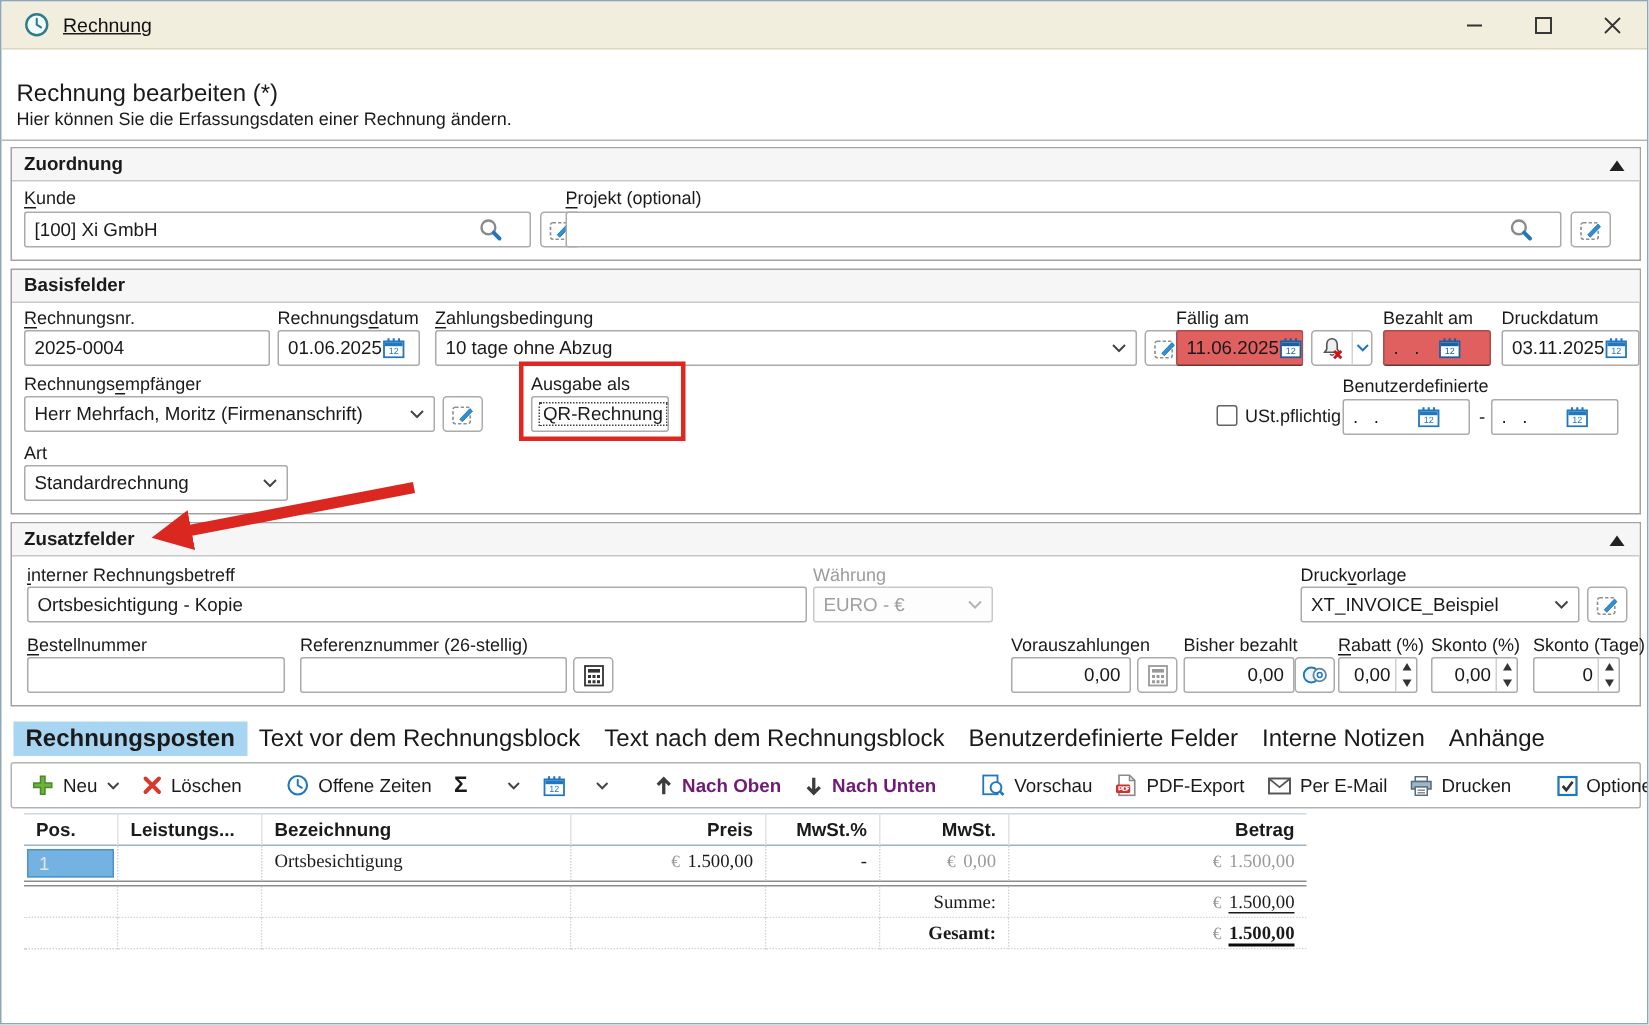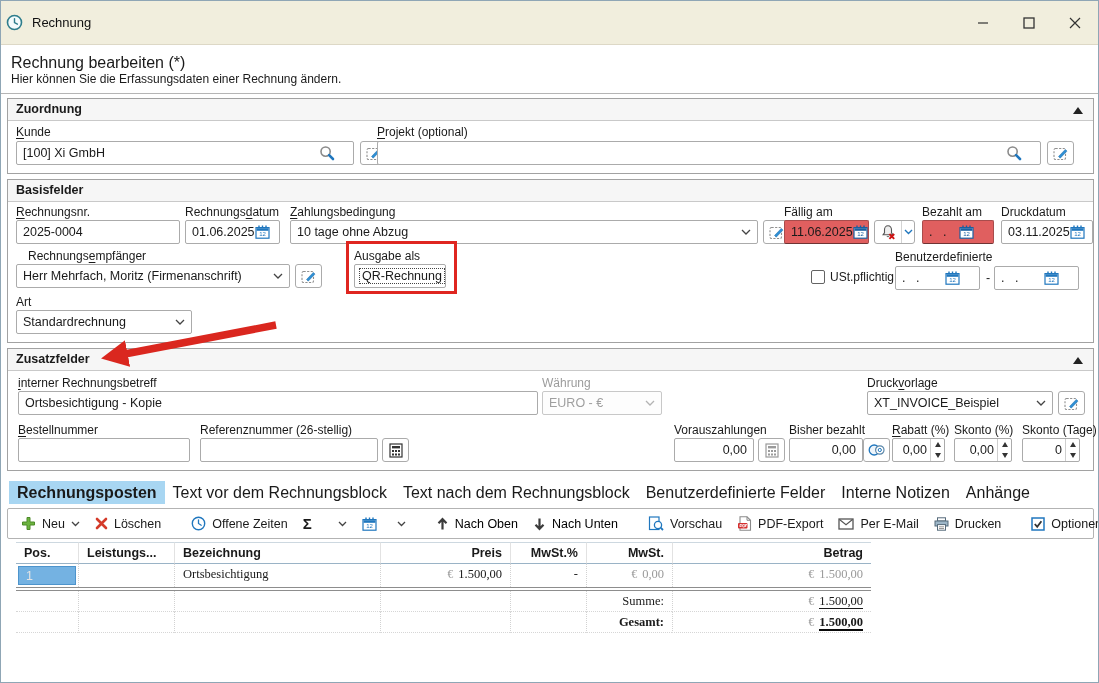--- a/index.html
+++ b/index.html
@@ -3,23 +3,23 @@
 <meta charset="utf-8">
 <style>
   * { box-sizing: border-box; margin: 0; padding: 0; }
   html,body { background:#d8d8d8; }
   .window {
     position: relative; width: 1099px; height: 683px;
     background: #fff; border: 1px solid #8fa6b5; overflow: hidden;
     font-family: "Liberation Sans", sans-serif; font-size: 12px; color: #1a1a1a;
   }
   
-  .titlebar { position:absolute; top:0; left:0; right:0; height:44px;
+  .titlebar { position:absolute; top:0; left:0; right:0; height:32px;
     background: var(--titlebar-bg); border-bottom:1px solid #ddd8c6;
-    display:flex; align-items:center; padding-left:5px; }
+    display:flex; align-items:center; padding-left:15px;text-decoration:underline; }
   .titlebar-title { margin-left:9px; font-size:13px; color:#111; }
   .win-controls { margin-left:auto; display:flex; height:100%; }
   .win-btn { width:46px; height:100%; display:flex; align-items:center; justify-content:center; }
   
   .ph-title { position:absolute; left:10px; top:53px; font-size:16px; font-weight:normal; }
   .ph-sub { position:absolute; left:10px; top:71px; font-size:12px; }
   .ph-meta { position:absolute; right:11px; top:46px; text-align:right;
     color:var(--muted); font-size:11.5px; line-height:20px; }
   .hdr-divider { position:absolute; top:92px; left:0; width:100%; border-top:1px solid #b5b5b5; }
   
@@ -60,21 +60,21 @@
   
   .tabs { position:absolute; top:480px; left:8px; display:flex; font-size:16px; }
   .tab { height:23px; line-height:23px; padding:0 8px; white-space:nowrap; }
   .tab.active { background:var(--tab-active-bg); font-weight:bold; }
   
   .toolbar { position:absolute; top:507px; left:6px; width:1087px; height:31px;
     border:1px solid #b3b3b3; border-radius:2px; display:flex; align-items:center;
     padding:0 10px; gap:9px; font-size:12.5px; background:#fff; }
   .tb-item { display:flex; align-items:center; gap:6px; padding:0 3px; white-space:nowrap; }
   .tb-sep { width:1px; height:22px; background:#c4c4c4; margin:0 3px; }
-  .tb-disabled { color:#000000; }
+  .tb-disabled { color:#701a75;font-weight:bold; }
   .sigma { font-size:15px; font-weight:bold; }
   
   .items-table { position:absolute; top:541px; left:15px; width:855px; font-size:12.5px; }
   .tr { display:grid; grid-template-columns:62px 96px 206px 130px 76px 86px 199px; }
   .cell { padding:3px 8px; overflow:hidden; white-space:nowrap; }
   .th { font-weight:bold; border-top:1px solid #cdd8e0; border-bottom:1px solid #9ab3c6; }
   .th + .th { border-left:1px solid #e2e2e2; }
   .td { height:23px; }
   .td + .td { border-left:1px dotted #d2d2d2;font-family:Liberation Serif, serif; }
   .r { text-align:right; }
@@ -263,21 +263,21 @@
             <line x1="4" y1="0.5" x2="4" y2="3" stroke="#2077be" stroke-width="1.4"></line>
             <line x1="7.5" y1="0.5" x2="7.5" y2="3" stroke="#2077be" stroke-width="1.4"></line>
             <line x1="11" y1="0.5" x2="11" y2="3" stroke="#2077be" stroke-width="1.4"></line>
             <rect x="1" y="2.6" width="13" height="10.6" fill="#fff" stroke="#2077be" stroke-width="1.2"></rect>
             <rect x="1.6" y="3.2" width="11.8" height="2.6" fill="#2077be"></rect>
             <text x="7.5" y="11.2" font-size="6" fill="#2077be" text-anchor="middle" font-family="Liberation Sans, sans-serif">12</text>
           </svg>
       </span>
     </div>
 
-    <div class="fld-label" style="left:20px;top:69px;">Rechnungs<u>e</u>mpfänger</div>
+    <div class="fld-label" style="left:8px;top:69px;">Rechnungs<u>e</u>mpfänger</div>
     <div class="inp combo" style="left:8px;top:84px;width:274px;">
       <span>Herr Mehrfach, Moritz (Firmenanschrift)</span>
       <span class="chev-zone">
         <svg width="10" height="6">
             <path d="M1 1 L5 5 L9 1" fill="none" stroke="#444" stroke-width="1.3"></path>
           </svg>
       </span>
     </div>
     <div class="btn-sq" style="left:287px;top:84px;">
       <span>

